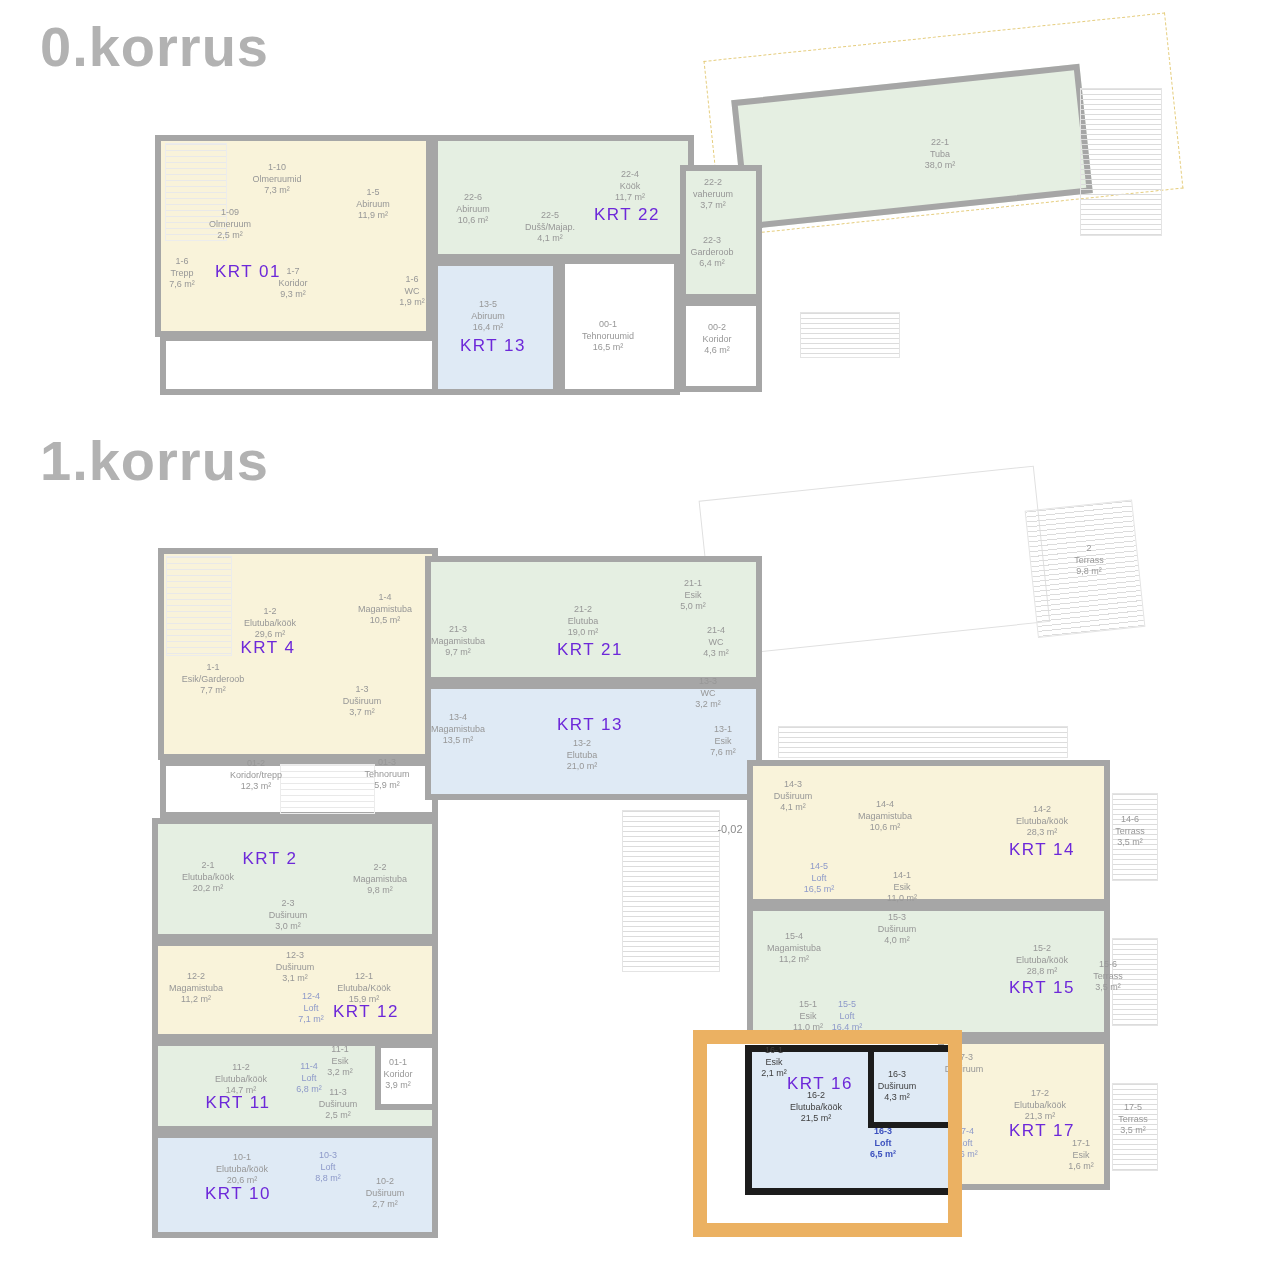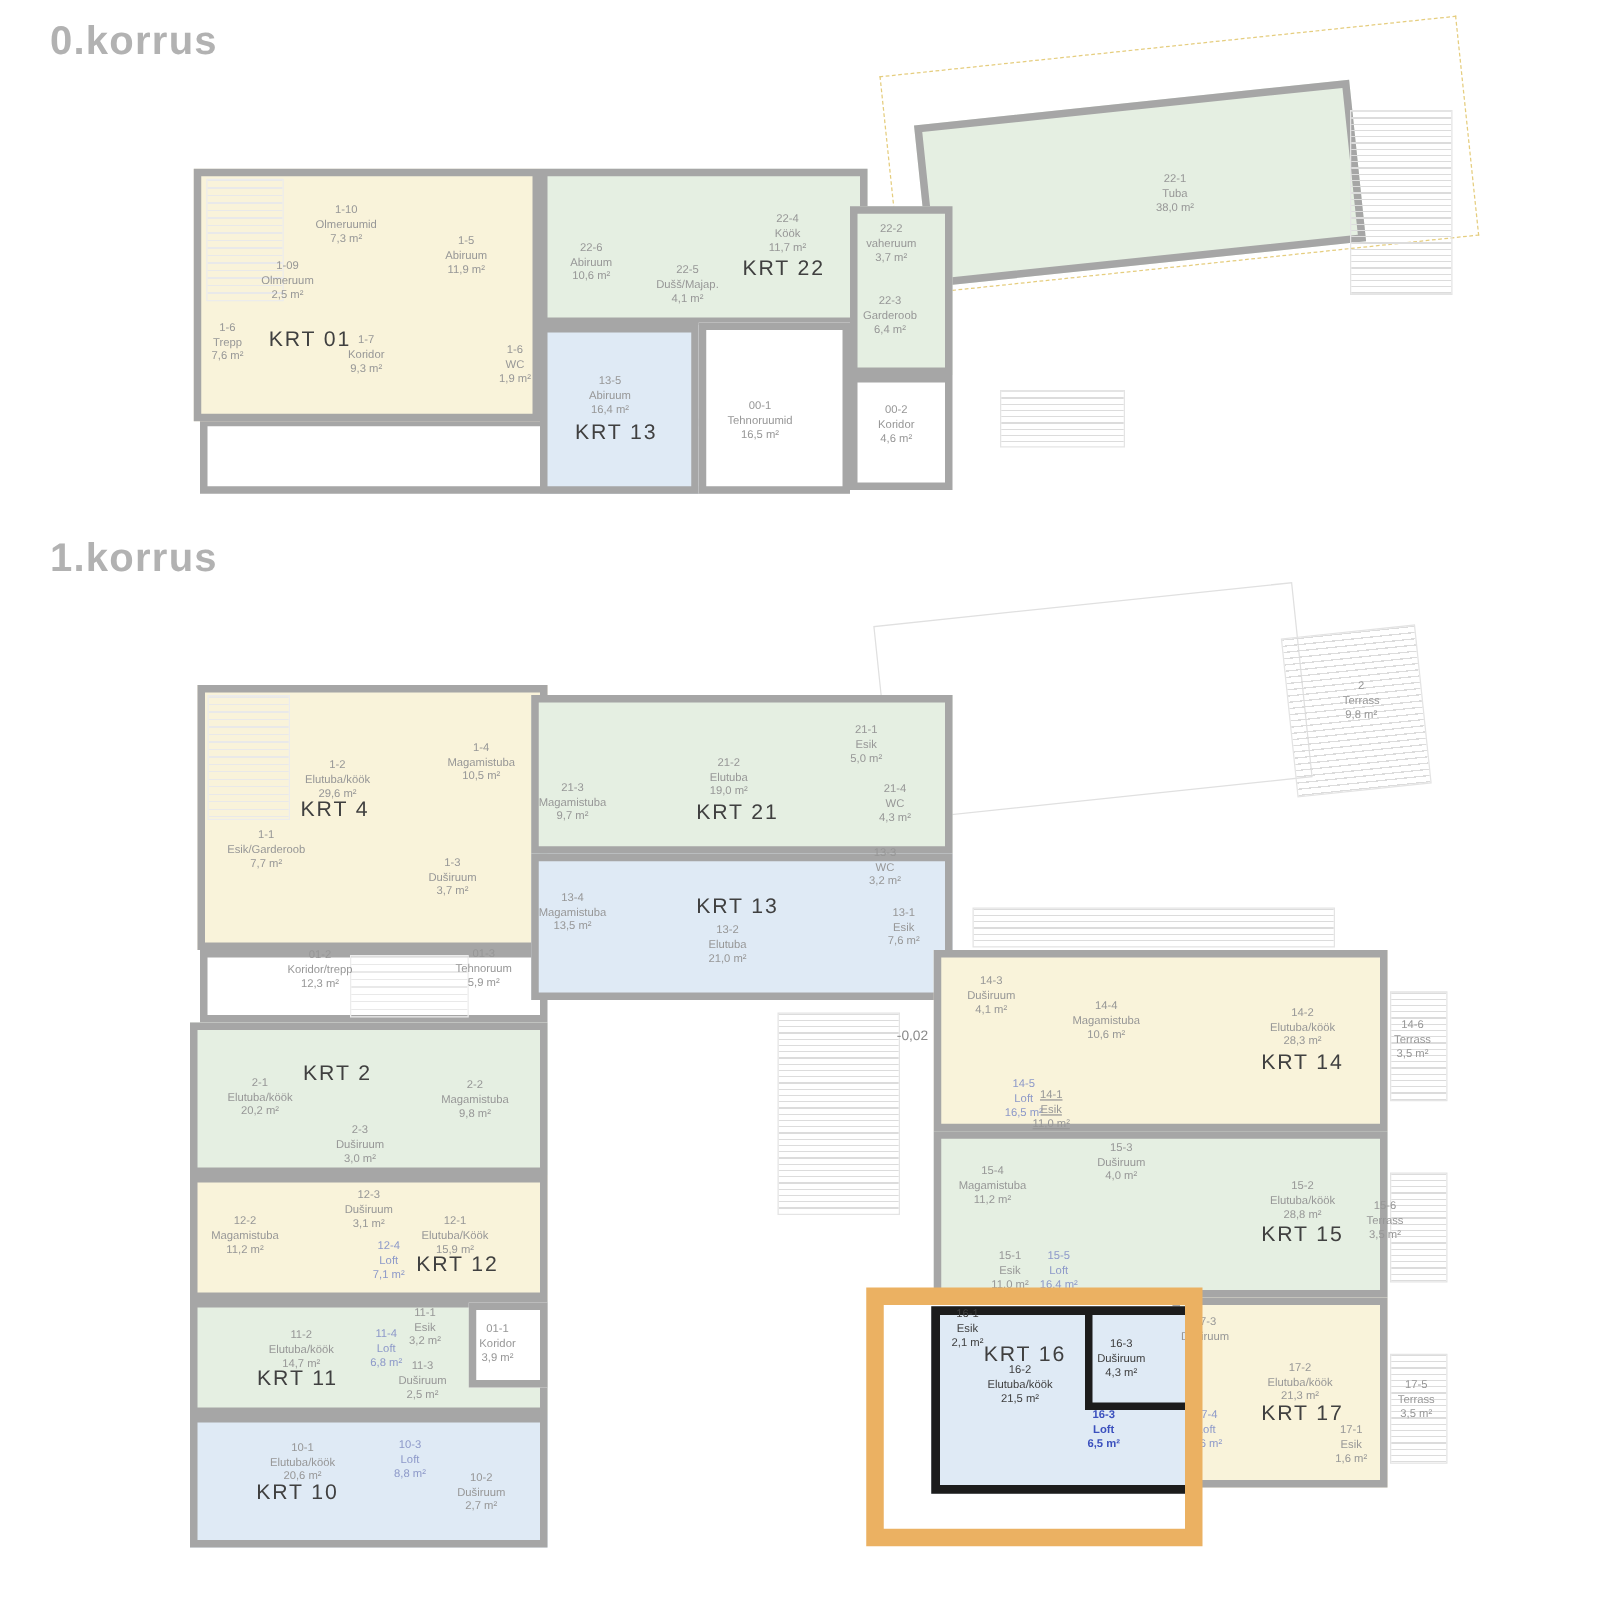--- a/index.html
+++ b/index.html
@@ -1,32 +1,32 @@
 <!DOCTYPE html>
 <html><head>
 <meta charset="utf-8">
 <style>
   html,body{margin:0;padding:0;}
   body{width:1280px;height:1280px;position:relative;background:#ffffff;overflow:hidden;
        font-family:"Liberation Sans",sans-serif;}
-  .title{position:absolute;font-size:32px;font-weight:600;color:#b2b2b2;letter-spacing:1px;}
+  .title{position:absolute;font-size:56px;font-weight:600;color:#b2b2b2;letter-spacing:1px;}
   .blk{position:absolute;box-sizing:border-box;border:6px solid #a6a6a6;}
   .y{background:#f9f3da}.g{background:#e5efe2}.b{background:#dfeaf5}.w{background:#ffffff}
   .hl{border:7px solid #1c1c1c;z-index:2}
   .hatch{position:absolute;box-sizing:border-box;border:1px solid #e4e4e4;
          background:repeating-linear-gradient(180deg,#dcdcdc 0 1px,rgba(255,255,255,0) 1px 5px);}
   .hatch.lt{border:1px solid #ececec;
          background:repeating-linear-gradient(180deg,#e9e9e9 0 1px,rgba(255,255,255,0) 1px 6px);}
   .wallseg{position:absolute;background:#1c1c1c;z-index:3;}
   .lbl{position:absolute;transform:translate(-50%,-50%);text-align:center;font-size:9px;
        line-height:1.3;color:#979797;white-space:pre-line;z-index:4;}
   .loft{color:#8d99c9}
   .dk{color:#3e3e3e}
   .loftdk{color:#3c51be;font-weight:bold}
-  .krtlbl{position:absolute;transform:translate(-50%,-50%);font-size:17px;color:#404040;
+  .krtlbl{position:absolute;transform:translate(-50%,-50%);font-size:17px;color:#6d28d9;
           letter-spacing:1.5px;z-index:4;white-space:nowrap;}
   .obox{position:absolute;box-sizing:border-box;border:14px solid #ebb162;z-index:6;}
   .outline{position:absolute;border:1px solid #e0e0e0;}
   .dashed{position:absolute;border:1px dashed #e5cd7e;}
   .rotwing{transform:rotate(-6deg);transform-origin:0 50%;}
   .rotl{transform:rotate(-6deg);transform-origin:0 100%;}
   .lvl{position:absolute;transform:translate(-50%,-50%);font-size:11px;color:#8a8a8a;z-index:4;}
 </style>
 </head>
 <body>
@@ -237,21 +237,21 @@
 <div class="lbl" style="left:885px;top:817px;">14-4
 Magamistuba
 10,6 m²</div>
 <div class="lbl" style="left:1042px;top:822px;">14-2
 Elutuba/köök
 28,3 m²</div>
 <div class="krtlbl" style="left:1042px;top:850px;">KRT 14</div>
 <div class="lbl loft" style="left:819px;top:879px;">14-5
 Loft
 16,5 m²</div>
-<div class="lbl" style="left:841px;top:888px;text-decoration:underline;">14-1
+<div class="lbl" style="left:902px;top:888px;">14-1
 Esik
 11,0 m²</div>
 <div class="lbl" style="left:1130px;top:832px;">14-6
 Terrass
 3,5 m²</div>
 
 <div class="lbl" style="left:794px;top:949px;">15-4
 Magamistuba
 11,2 m²</div>
 <div class="lbl" style="left:897px;top:930px;">15-3

